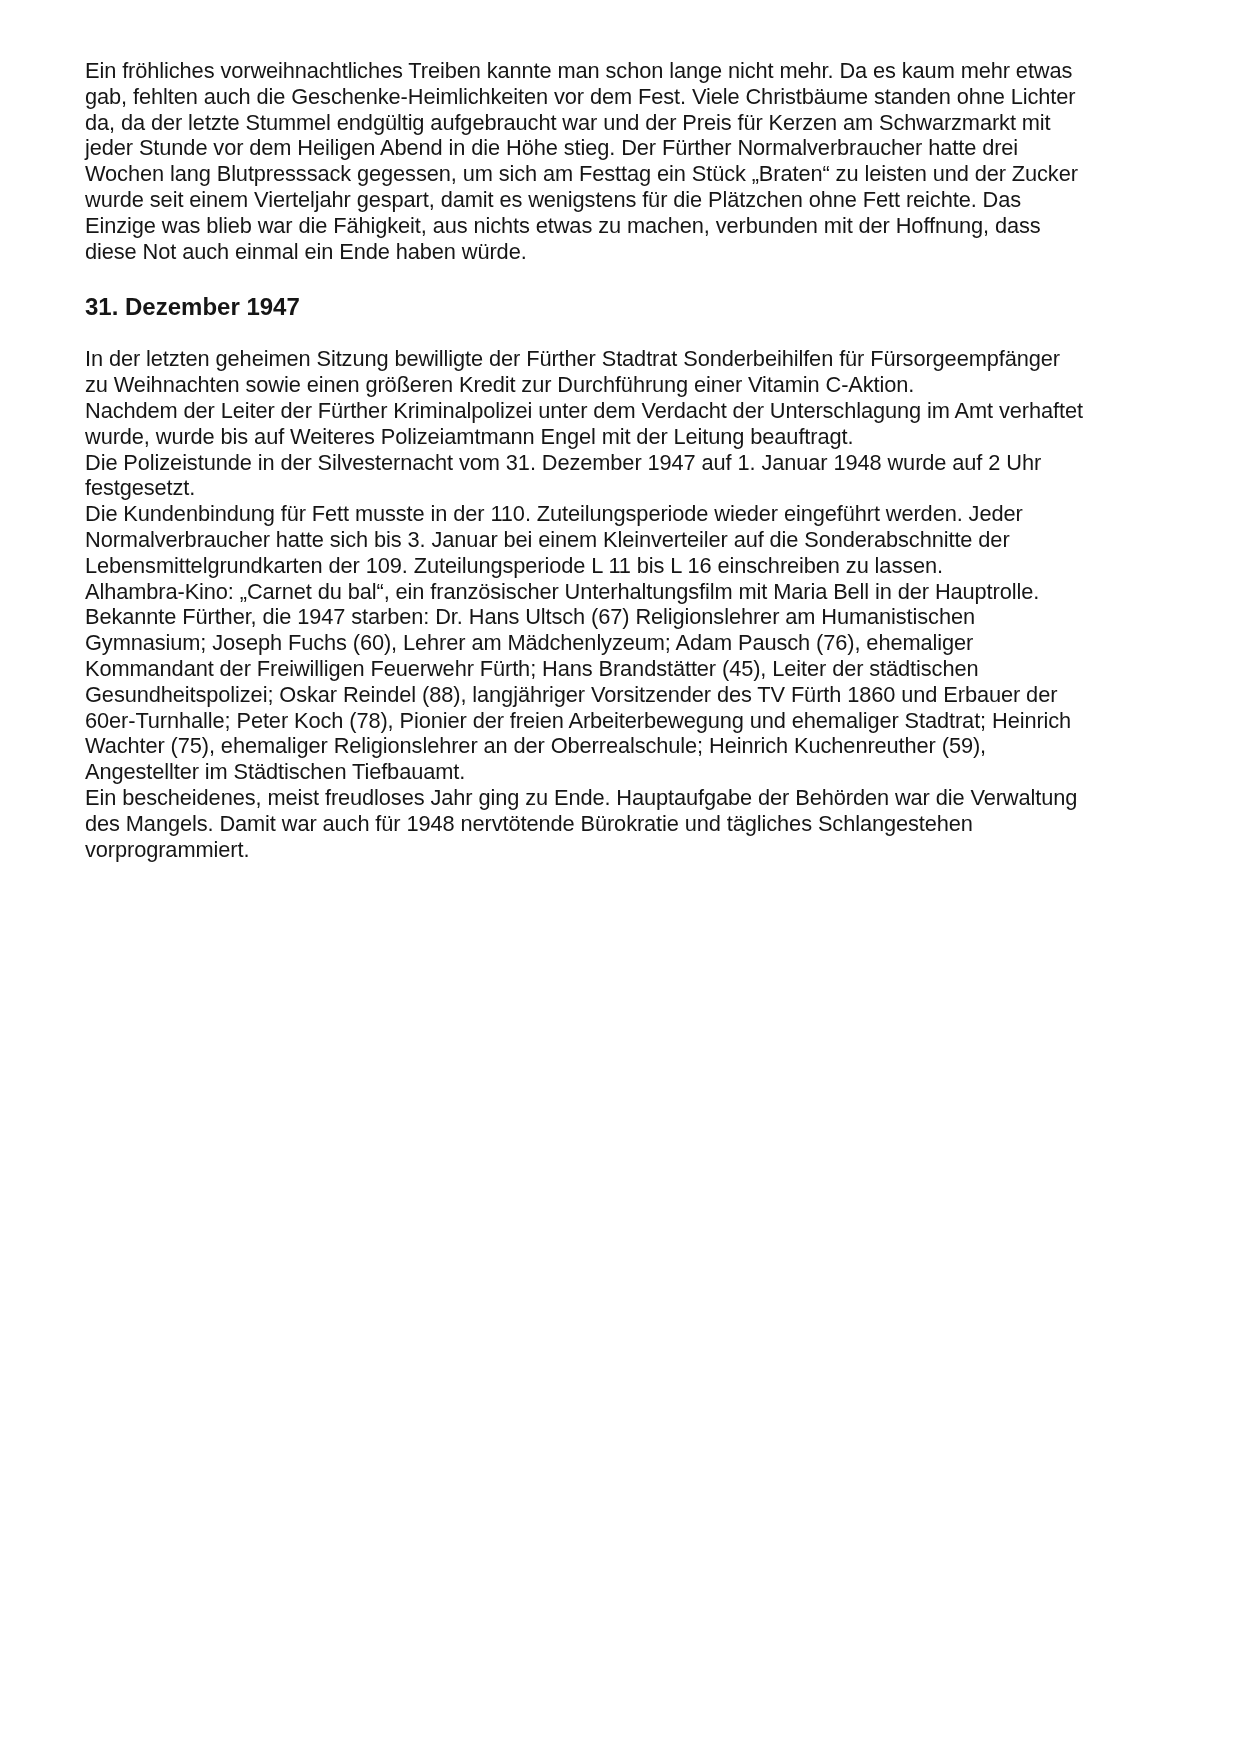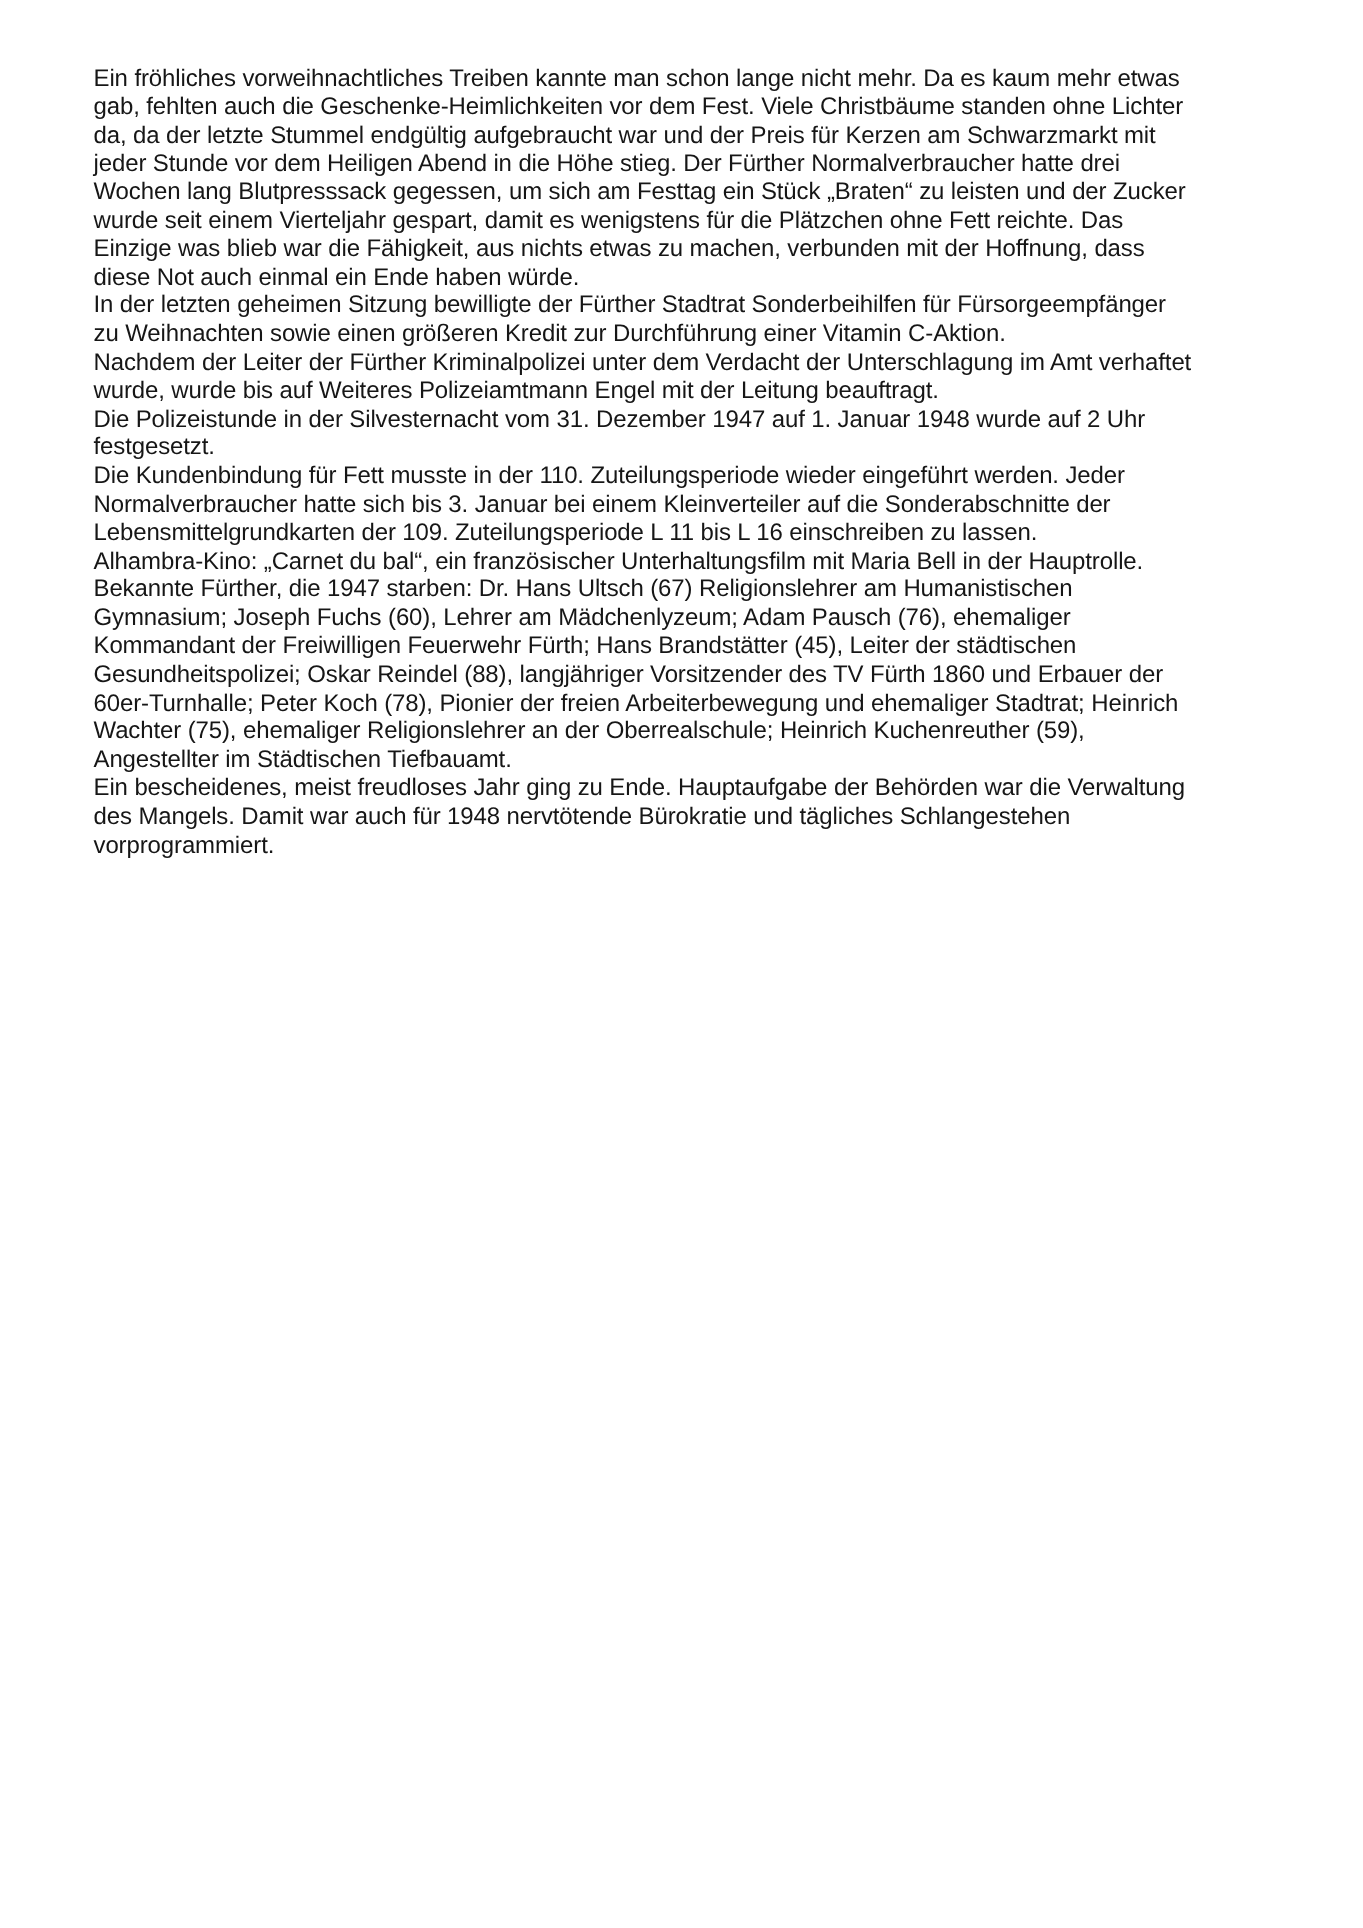--- a/index.html
+++ b/index.html
@@ -52,20 +52,21 @@
 <div class="page">
   <div class="content">
     <p class="body-text">Ein fröhliches vorweihnachtliches Treiben kannte man schon lange nicht mehr. Da es kaum mehr etwas
 gab, fehlten auch die Geschenke-Heimlichkeiten vor dem Fest. Viele Christbäume standen ohne Lichter
 da, da der letzte Stummel endgültig aufgebraucht war und der Preis für Kerzen am Schwarzmarkt mit
 jeder Stunde vor dem Heiligen Abend in die Höhe stieg. Der Fürther Normalverbraucher hatte drei
 Wochen lang Blutpresssack gegessen, um sich am Festtag ein Stück „Braten“ zu leisten und der Zucker
 wurde seit einem Vierteljahr gespart, damit es wenigstens für die Plätzchen ohne Fett reichte. Das
 Einzige was blieb war die Fähigkeit, aus nichts etwas zu machen, verbunden mit der Hoffnung, dass
 diese Not auch einmal ein Ende haben würde.</p>
+    <h2 class="section-heading">31. Dezember 1947</h2>
     <p class="body-text">In der letzten geheimen Sitzung bewilligte der Fürther Stadtrat Sonderbeihilfen für Fürsorgeempfänger
 zu Weihnachten sowie einen größeren Kredit zur Durchführung einer Vitamin C-Aktion.
 Nachdem der Leiter der Fürther Kriminalpolizei unter dem Verdacht der Unterschlagung im Amt verhaftet
 wurde, wurde bis auf Weiteres Polizeiamtmann Engel mit der Leitung beauftragt.
 Die Polizeistunde in der Silvesternacht vom 31. Dezember 1947 auf 1. Januar 1948 wurde auf 2 Uhr
 festgesetzt.
 Die Kundenbindung für Fett musste in der 110. Zuteilungsperiode wieder eingeführt werden. Jeder
 Normalverbraucher hatte sich bis 3. Januar bei einem Kleinverteiler auf die Sonderabschnitte der
 Lebensmittelgrundkarten der 109. Zuteilungsperiode L 11 bis L 16 einschreiben zu lassen.
 Alhambra-Kino: „Carnet du bal“, ein französischer Unterhaltungsfilm mit Maria Bell in der Hauptrolle.

